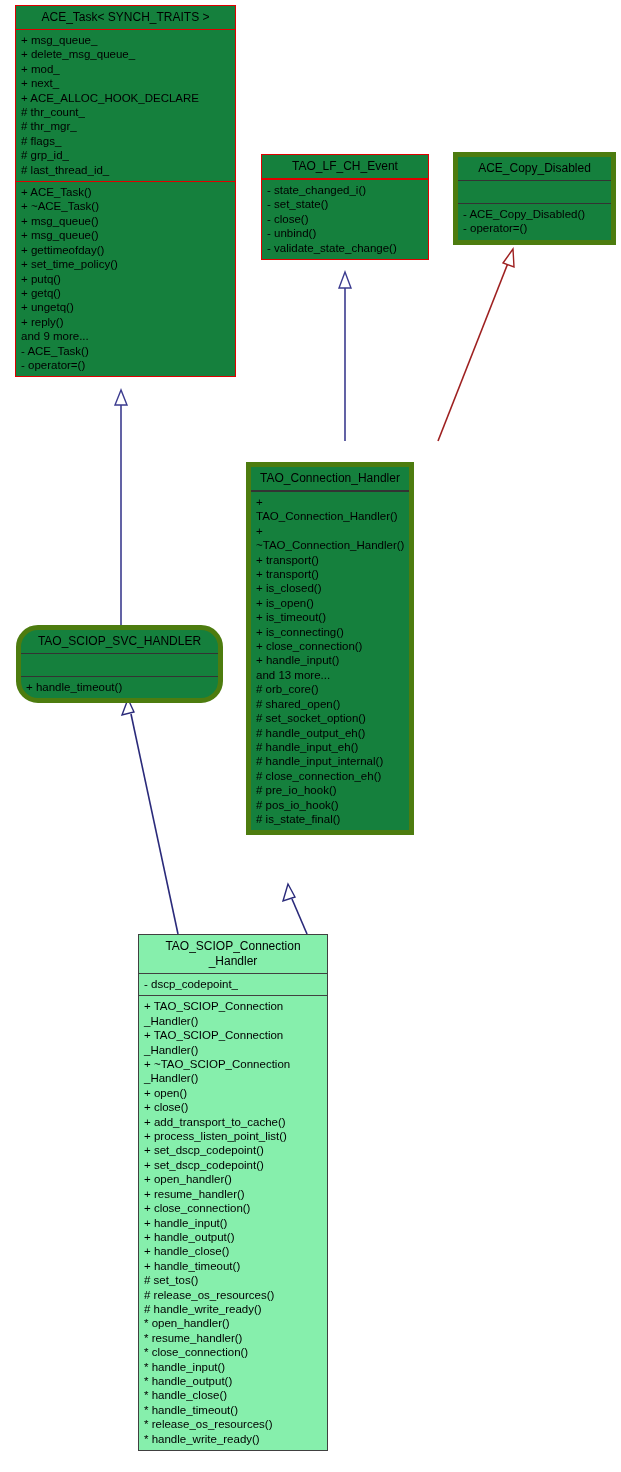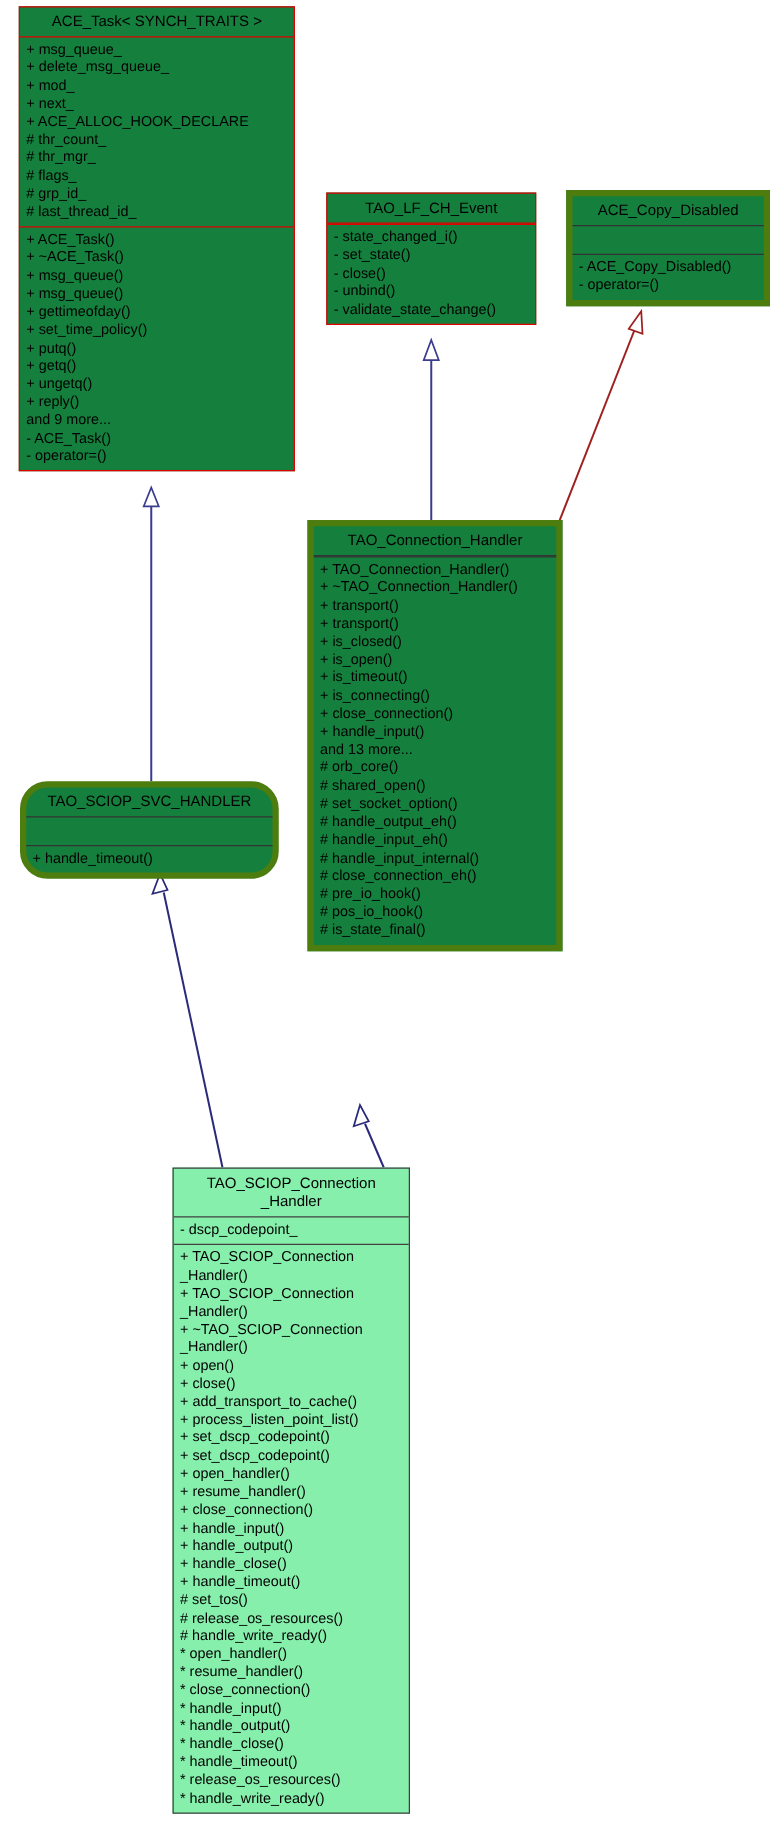--- a/index.html
+++ b/index.html
@@ -29,21 +29,21 @@
   .n-sec li{
     line-height:14.4px;font-size:11.5px;white-space:pre-wrap;
     padding:0;margin:0;
   }
   .n-sec.empty{height:22px;padding:0;}
 
   
   #ace_task       {left:15px; top:5px;   width:221px;}
   #lf_ch_event    {left:261px;top:122px; width:168px;margin-top:32px;}
   #copy_disabled  {left:453px;top:152px; width:163px;}
-  #conn_handler   {left:246px;top:416px; width:204px;}
+  #conn_handler   {left:246px;top:462px; width:168px;}
   #svc_handler    {left:16px; top:625px; width:207px;border-radius:22px;}
   #sciop_conn     {left:138px;top:934px; width:190px;}
 </style>
 </head>
 <body>
 
 <div id="canvas">
 
   <svg class="edges" viewBox="0 0 621 1472" xmlns="http://www.w3.org/2000/svg">
 

